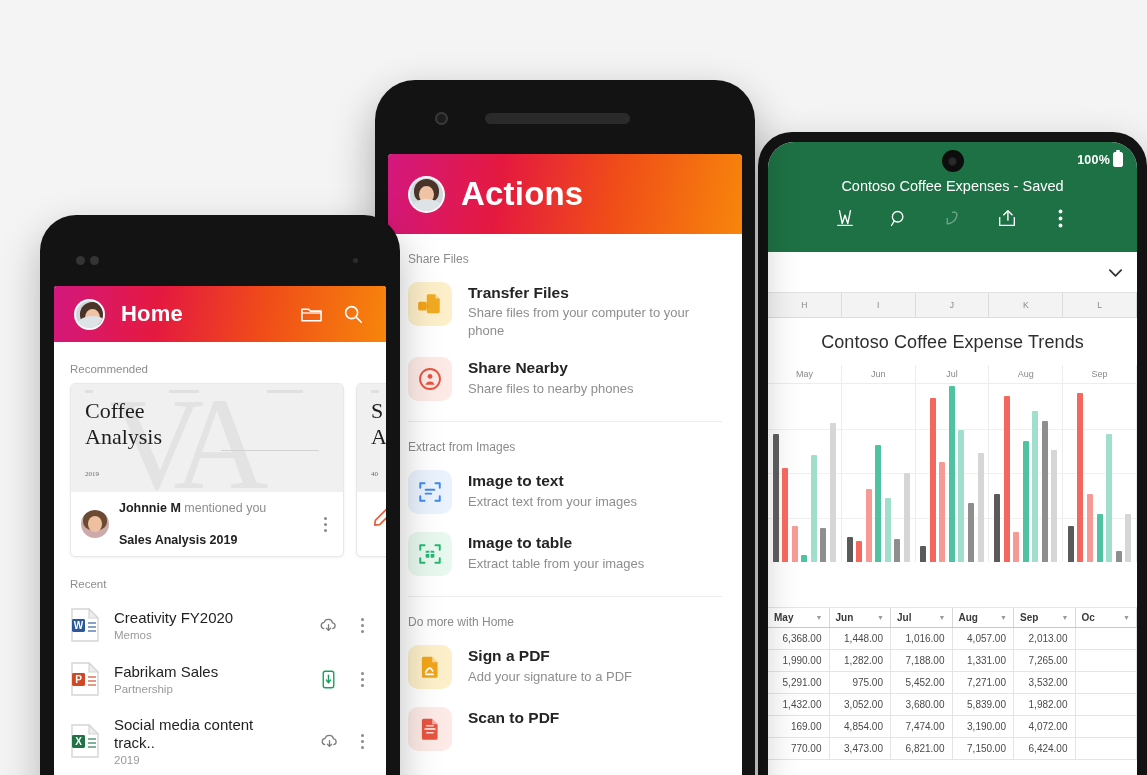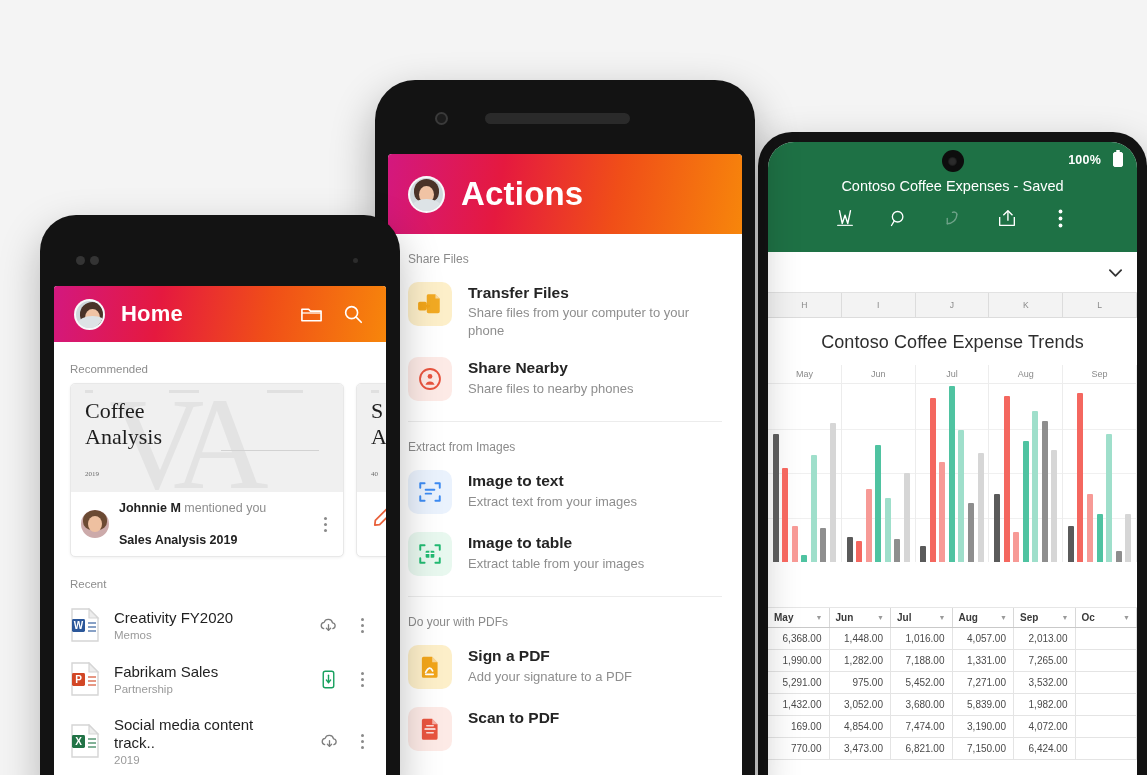--- a/index.html
+++ b/index.html
@@ -27,21 +27,21 @@
   .xl-topbar{
     position:relative;background:#1e7145;height:110px;color:#fff;
   }
   .xl-punchhole{
     position:absolute;left:50%;transform:translateX(-50%);top:8px;
     width:22px;height:22px;border-radius:50%;background:#0d0d0d;
     display:flex;align-items:center;justify-content:center;
   }
   .xl-punchhole::after{content:"";width:9px;height:9px;border-radius:50%;
     background:#2b2b2b;box-shadow:inset 0 0 2px #000;}
-  .xl-battery{position:absolute;right:14px;top:10px;display:flex;align-items:center;gap:12px;
+  .xl-battery{position:absolute;right:14px;top:10px;display:flex;align-items:center;gap:3px;
     font-size:12.5px;font-weight:bold;letter-spacing:.2px;}
   .xl-battery .bat{width:8px;height:13px;border:1.6px solid #fff;border-radius:2px;position:relative;background:#fff;}
   .xl-battery .bat::after{content:"";position:absolute;left:2px;top:-3.4px;width:4px;height:2px;background:#fff;border-radius:1px;}
   .xl-title{position:absolute;left:0;right:0;top:36px;text-align:center;font-size:14.5px;}
   .xl-tools{position:absolute;left:0;right:0;top:64px;display:flex;justify-content:center;align-items:center;gap:30px;}
   .xl-tools .ic{width:24px;height:24px;display:flex;align-items:center;justify-content:center;}
   .xl-tools .ic svg{display:block;}
   .xl-formulabar{height:40px;background:#fff;border-bottom:1px solid #e2e2e2;position:relative;}
   .xl-formulabar .chev{position:absolute;right:14px;top:12px;}
   .xl-colhdr{display:flex;height:24px;background:#f3f3f3;border-bottom:1px solid #dcdcdc;}
@@ -433,21 +433,21 @@
                 <path d="M8 11.4 h8" stroke="#fff" stroke-width="1.1"></path>
                 <path d="M12 9 v6.5" stroke="#fff" stroke-width="1.1"></path>
               </svg>
             </div>
             <div class="txt">
               <div class="t1">Image to table</div>
               <div class="t2">Extract table from your images</div>
             </div>
           </div>
           <div class="divider"></div>
-          <div class="sec">Do your with PDFs</div>
+          <div class="sec">Do more with Home</div>
           <div class="act">
             <div class="tile" style="background: rgb(253, 239, 201);">
               <svg width="26" height="26" viewBox="0 0 24 24" fill="#f1a51a">
                 <path d="M6 2.6 h8 l5 5 v13 A1.5 1.5 0 0 1 17.5 22 H6 A1.5 1.5 0 0 1 4.5 20.5 V4.1 A1.5 1.5 0 0 1 6 2.6 z"></path>
                 <path d="M14 2.6 v5 h5 z" fill="#fff" opacity=".55"></path>
                 <path d="M8 17 c2.6-5 4.6-5 6.4-1.4" stroke="#fff" stroke-width="1.6" fill="none" stroke-linecap="round"></path>
                 <path d="M8 18.8 h7" stroke="#fff" stroke-width="1.4" stroke-linecap="round"></path>
               </svg>
             </div>
             <div class="txt">

